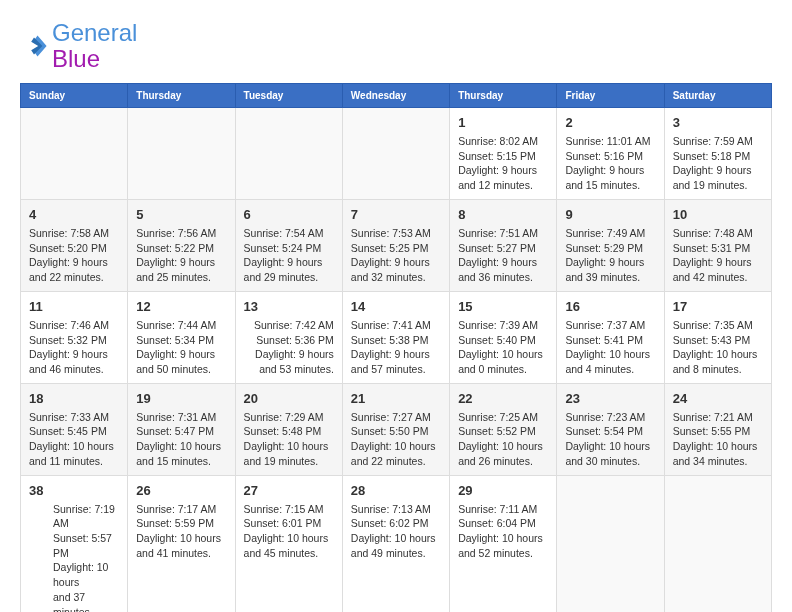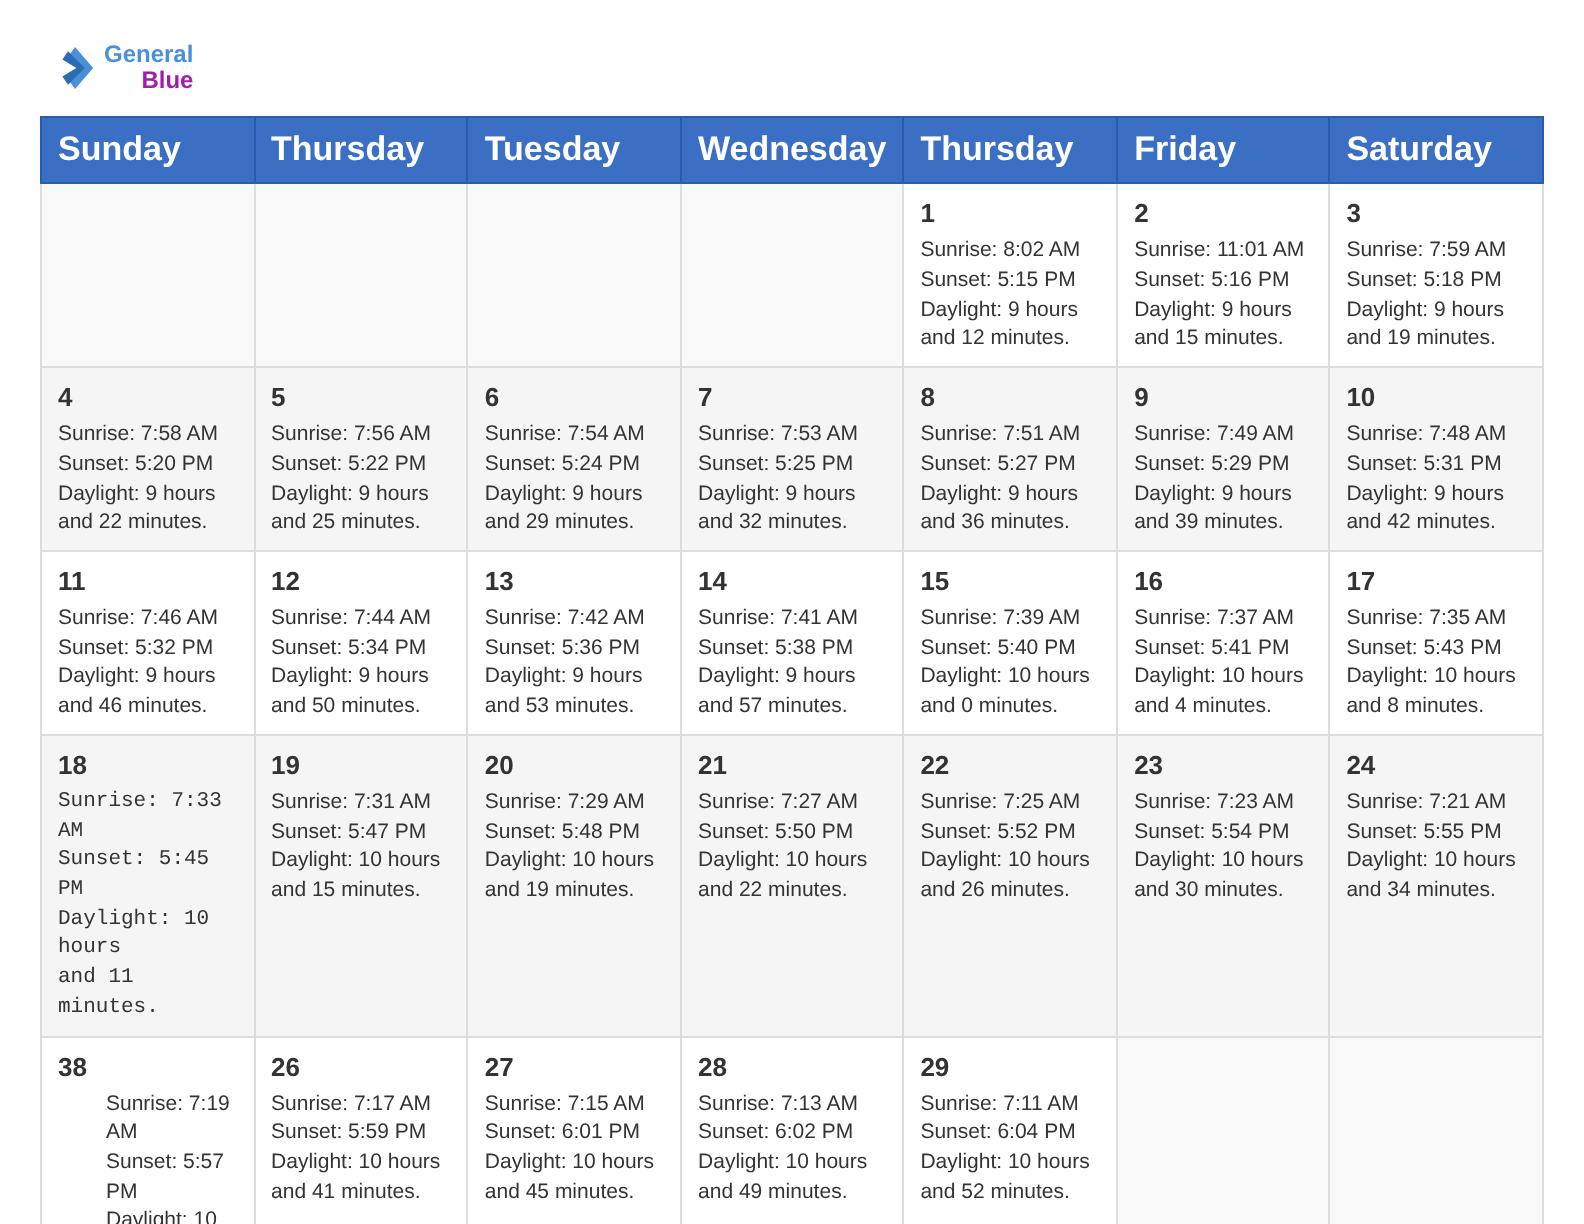--- a/index.html
+++ b/index.html
@@ -15,25 +15,24 @@
       justify-content: space-between;
       align-items: flex-start;
       margin-bottom: 10px;
     }
     .logo {
       display: flex;
       align-items: center;
       gap: 4px;
     }
     .logo-text {
-      font-size: 12px;
-      font-weight: bold;
+      font-size: 24px;
+      font-weight: normal;
       color: #333;
       line-height: 1.1;
-      text-align: right;
     }
     .logo-text span {
       color: #4a90d9;
     }
     .logo-icon {
       width: 28px;
       height: 28px;
     }
     .title-block {
       text-align: right;
@@ -50,21 +49,21 @@
     table {
       width: 100%;
       border-collapse: collapse;
       font-size: 11px;
     }
     thead tr th {
       background: #3a6fc4;
       color: #fff;
       padding: 6px 8px;
       text-align: left;
-      font-size: 17px;
+      font-size: 10px;
       font-weight: bold;
       border: 1px solid #2a5db0;
     }
     tbody tr td {
       vertical-align: top;
       padding: 6px 8px;
       border: 1px solid #ddd;
       height: 85px;
       width: calc(100% / 7);
       background: #fff;
@@ -211,21 +210,21 @@
         </td>
         <td>
           <span class="day-number">12</span>
           <div class="day-info" style="white-space: pre-line;">Sunrise: 7:44 AM
 Sunset: 5:34 PM
 Daylight: 9 hours
 and 50 minutes.</div>
         </td>
         <td>
           <span class="day-number">13</span>
-          <div class="day-info" style="white-space: pre-line;">Sunrise: 7:42 AM
+          <div class="day-info" style="white-space: pre-line; text-align: right;">Sunrise: 7:42 AM
 Sunset: 5:36 PM
 Daylight: 9 hours
 and 53 minutes.</div>
         </td>
         <td>
           <span class="day-number">14</span>
           <div class="day-info" style="white-space: pre-line;">Sunrise: 7:41 AM
 Sunset: 5:38 PM
 Daylight: 9 hours
 and 57 minutes.</div>
@@ -248,21 +247,21 @@
           <span class="day-number">17</span>
           <div class="day-info" style="white-space: pre-line;">Sunrise: 7:35 AM
 Sunset: 5:43 PM
 Daylight: 10 hours
 and 8 minutes.</div>
         </td>
       </tr>
       <tr>
         <td>
           <span class="day-number">18</span>
-          <div class="day-info" style="white-space: pre-line; font-family: Liberation Mono, monospace;">Sunrise: 7:33 AM
+          <div class="day-info" style="white-space: pre-line;">Sunrise: 7:33 AM
 Sunset: 5:45 PM
 Daylight: 10 hours
 and 11 minutes.</div>
         </td>
         <td>
           <span class="day-number">19</span>
           <div class="day-info" style="white-space: pre-line;">Sunrise: 7:31 AM
 Sunset: 5:47 PM
 Daylight: 10 hours
 and 15 minutes.</div>

